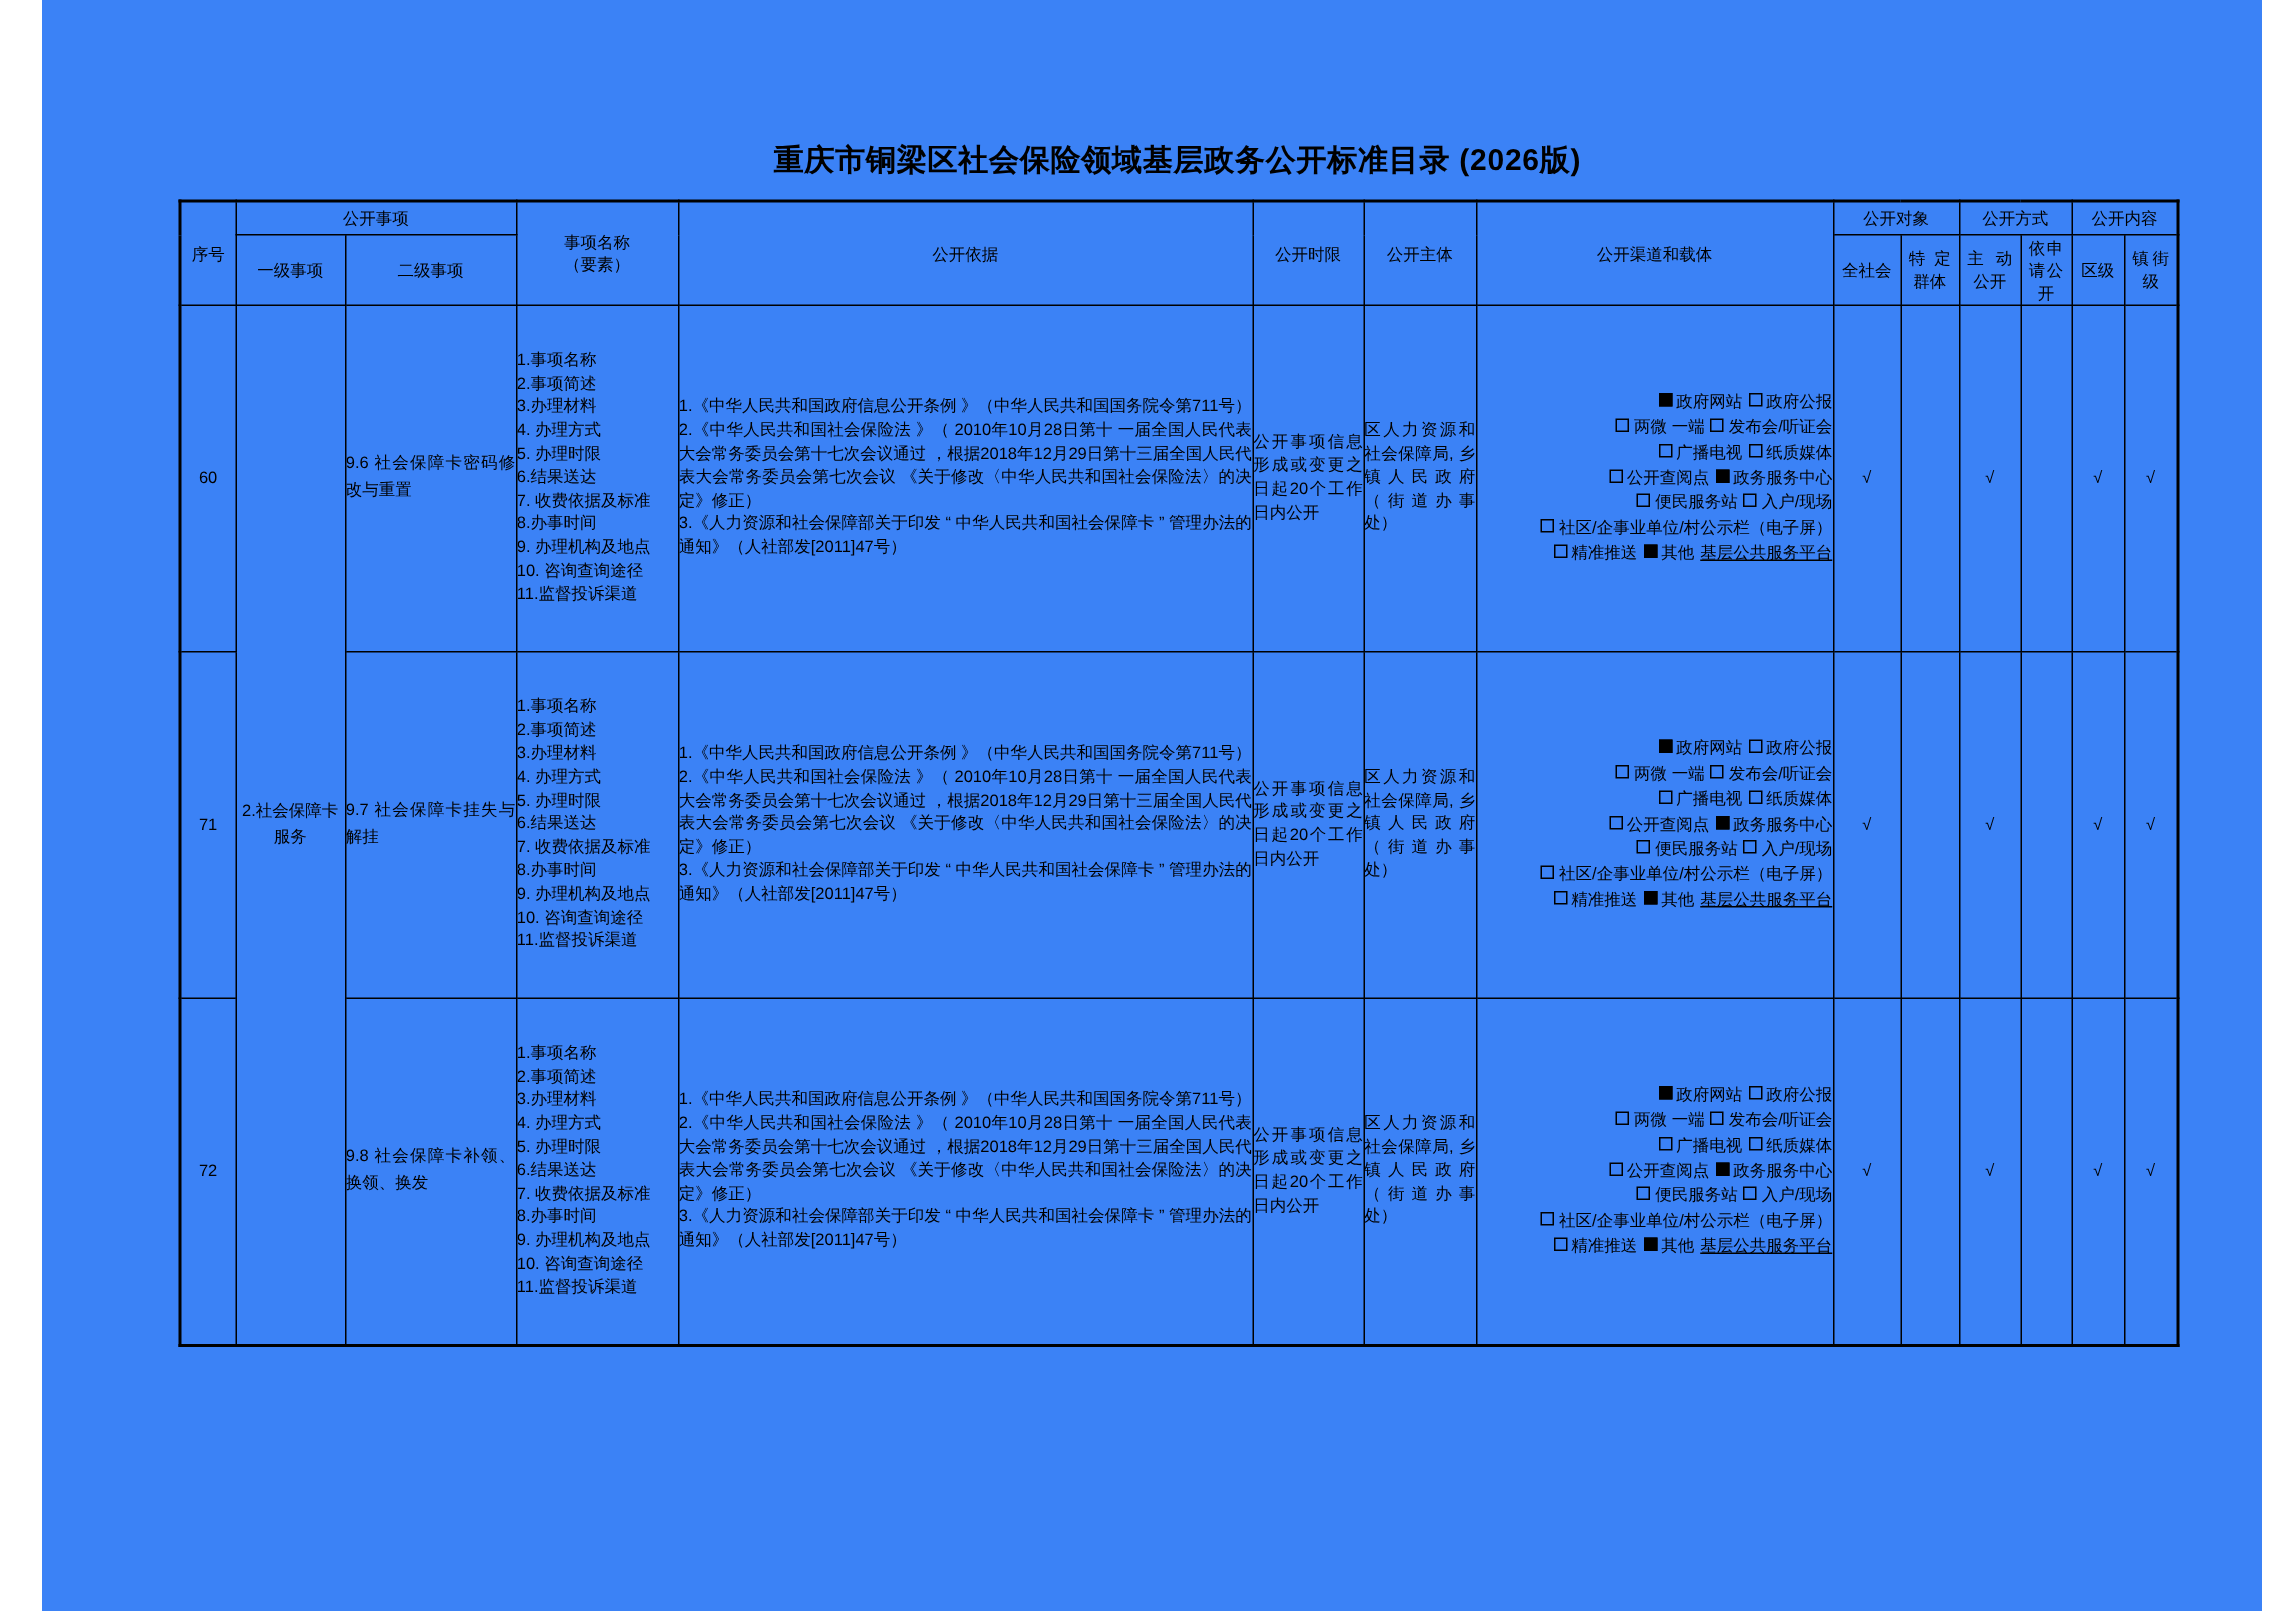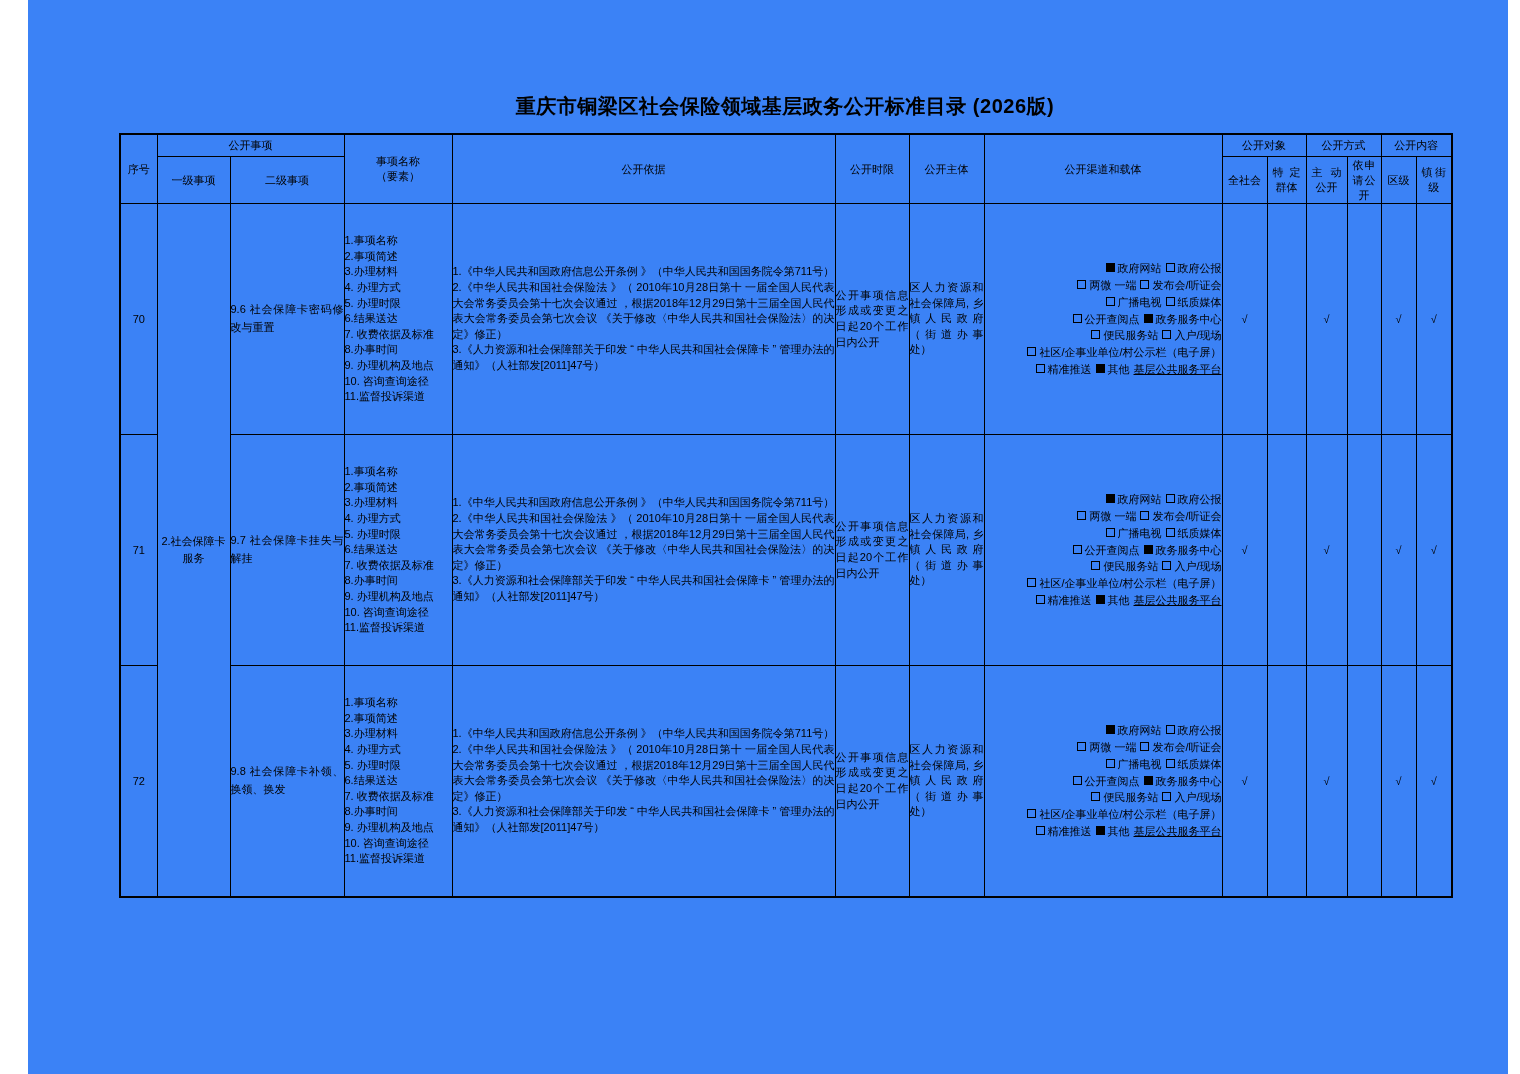--- a/index.html
+++ b/index.html
@@ -78,21 +78,21 @@
         <td>全社会</td>
         <td>特定群体</td>
         <td>主动公开</td>
         <td>依申请公开</td>
         <td>区级</td>
         <td>镇街级</td>
       </tr>
     </thead>
     <tbody>
       <tr class="datarow">
-        <td class="c-serial">70</td>
+        <td class="c-serial">60</td>
         <td class="c-level1" rowspan="3">2.社会保障卡服务</td>
         <td class="c-level2">9.6 社会保障卡密码修改与重置</td>
         <td class="c-content">
             <div>
               <div class="list-line">1.事项名称</div>
               <div class="list-line">2.事项简述</div>
               <div class="list-line">3.办理材料</div>
               <div class="list-line">4. 办理方式</div>
               <div class="list-line">5. 办理时限</div>
               <div class="list-line">6.结果送达</div>

